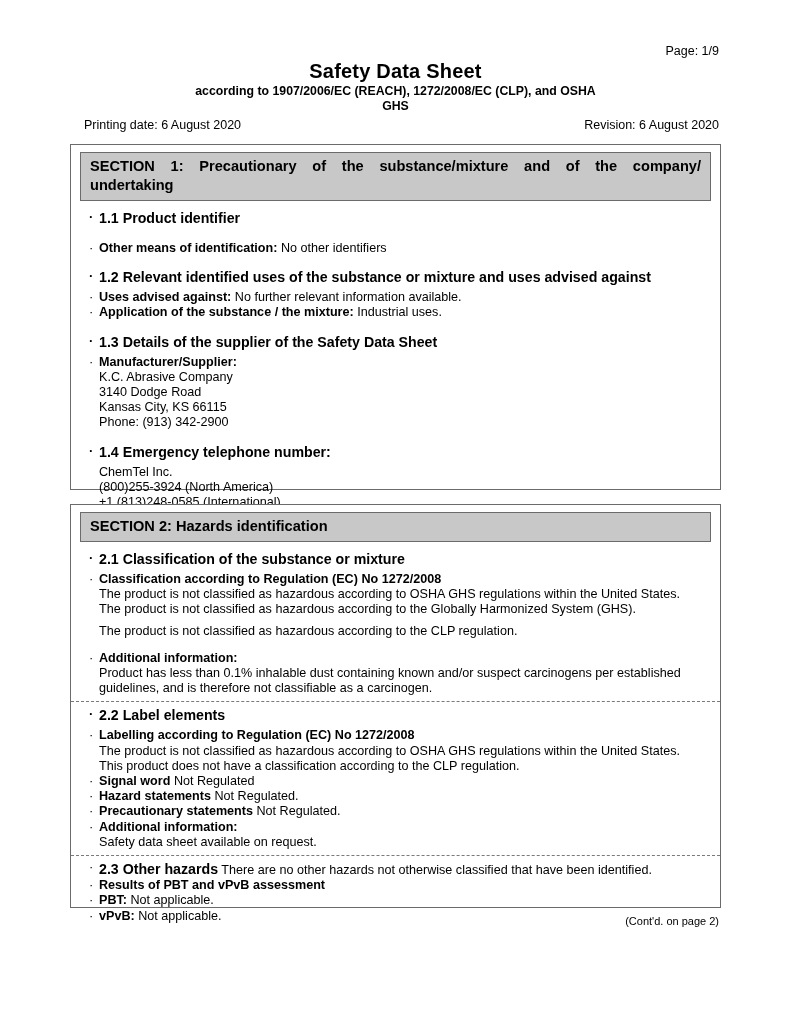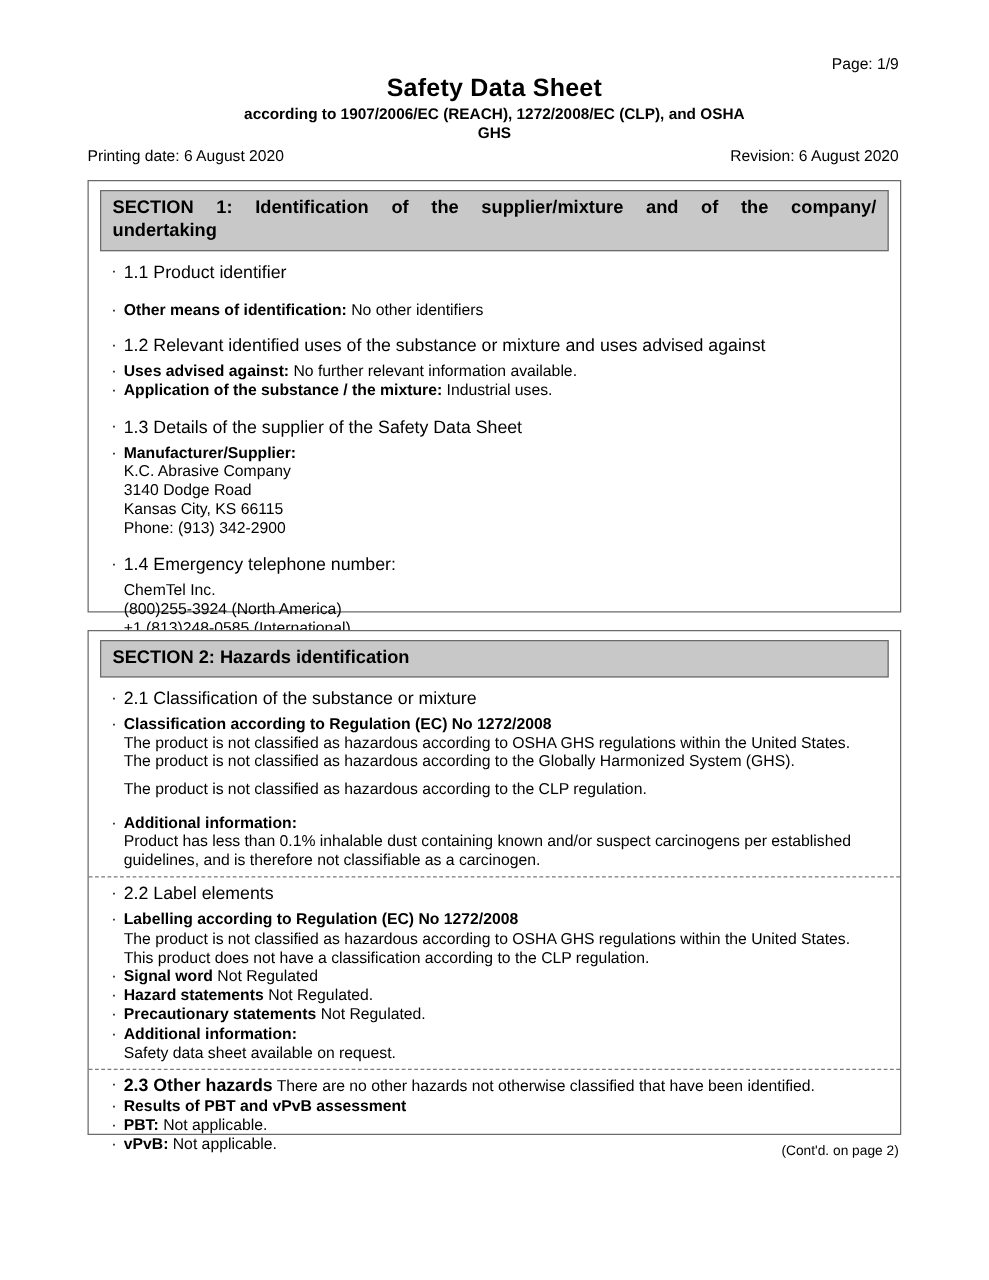--- a/index.html
+++ b/index.html
@@ -44,21 +44,21 @@
     position: absolute;
     left: 100px; right: 100px;
     top: 84px;
     text-align: center;
     font-size: 12.3px;
     font-weight: bold;
     line-height: 14.5px;
   }
   .date-row {
     position: absolute;
-    left: 70px;
+    left: 84px;
     right: 72px;
     top: 118px;
     font-size: 12.5px;
     display: flex;
     justify-content: space-between;
     text-align: right;
   }
 
   
   .box {
@@ -110,21 +110,21 @@
     top: -1px;
     font-size: 13px;
     color: #000;
   }
   .nobullet {
     padding-left: 10px;
     font-size: 12.6px;
     line-height: 15.2px;
   }
   .h-num {
-    font-weight: normal;
+    font-weight: bold;
     font-size: 14.2px;
     line-height: 18px;
   }
   b.inline { font-weight: bold; }
   .sp4 { height: 4px; }
   .sp6 { height: 6px; }
   .sp8 { height: 8px; }
   .sp12 { height: 12px; }
   .underline { text-decoration: underline; }
 
@@ -153,21 +153,21 @@
     <div>according to 1907/2006/EC (REACH), 1272/2008/EC (CLP), and OSHA</div>
     <div>GHS</div>
   </div>
   <div class="date-row">
     <span>Printing date: 6 August 2020</span>
     <span>Revision: 6 August 2020</span>
   </div>
 
   <div class="box" id="box-section1">
     <div class="sec-bar">
-      <span class="jline">SECTION 1: Identification of the supplier/mixture and of the company/</span>
+      <span class="jline">SECTION 1: Precautionary of the substance/mixture and of the company/</span>
       <span class="jline2">undertaking</span>
     </div>
 
     <div class="body-area">
       <div class="sp8"></div>
 
       <div class="row h-num">1.1 Product identifier</div>
       <div class="sp6"></div>
 
       <div class="sp8"></div>

